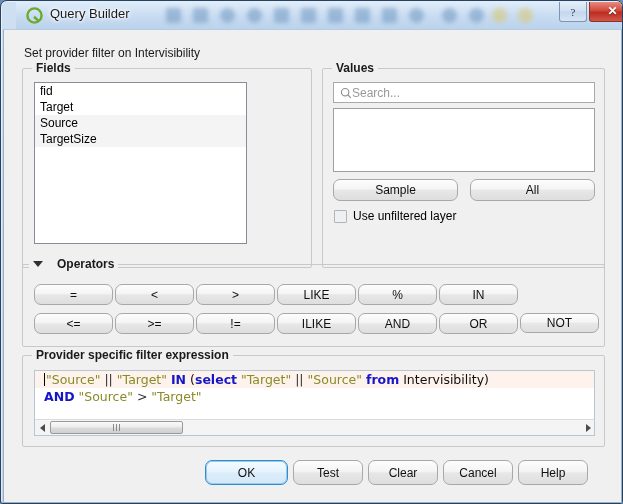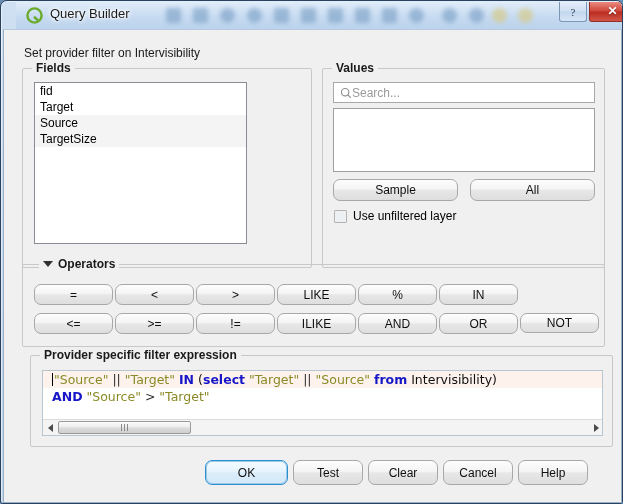--- a/index.html
+++ b/index.html
@@ -134,21 +134,21 @@
   .gb-title {
     position: absolute;
     top: -8px; left: 9px;
     padding: 0 4px;
     background: #f0f0f0;
     font-size: 12px;
     font-weight: bold;
     color: #1a1a1a;
     white-space: nowrap;
   }
-  .gb-title.with-arrow { left: 16px; display: flex; align-items: center; gap: 5px; }
+  .gb-title.with-arrow { left: 6px; display: flex; align-items: center; gap: 14px; }
   .tri {
     width: 0; height: 0;
     border-left: 5px solid transparent;
     border-right: 5px solid transparent;
     border-top: 6px solid #303030;
   }
 
   
   .listbox {
     position: absolute;
@@ -371,21 +371,21 @@
 
       <div class="btn" style="left:11px;  top:48px; width:79px; height:21px;">&lt;=</div>
       <div class="btn" style="left:92px;  top:48px; width:79px; height:21px;">&gt;=</div>
       <div class="btn" style="left:173px; top:48px; width:79px; height:21px;">!=</div>
       <div class="btn" style="left:254px; top:48px; width:79px; height:21px;">ILIKE</div>
       <div class="btn" style="left:335px; top:48px; width:79px; height:21px;">AND</div>
       <div class="btn" style="left:416px; top:48px; width:79px; height:21px;">OR</div>
       <div class="btn" style="left:497px; top:48px; width:79px; height:20px;">NOT</div>
     </div>
 
-    <div class="groupbox" style="left:26px; top:325px; width:583px; height:92px;">
+    <div class="groupbox" style="left:18px; top:325px; width:583px; height:92px;">
       <div class="gb-title">Provider specific filter expression</div>
 
       <div class="editor" style="left:11px; top:14px; width:561px; height:66px;">
 
         <div class="ed-line current">
           <span class="caret"></span><span id="exp-line1"><span class="tok-str">"Source"</span><span class="tok-op"> || </span><span class="tok-str">"Target"</span><span class="tok-plain"> </span><span class="tok-kw">IN</span><span class="tok-plain"> (</span><span class="tok-kw">select</span><span class="tok-plain"> </span><span class="tok-str">"Target"</span><span class="tok-op"> || </span><span class="tok-str">"Source"</span><span class="tok-plain"> </span><span class="tok-kw">from</span><span class="tok-plain"> Intervisibility)</span></span>
         </div>
         <div class="ed-line">
           <span id="exp-line2"><span class="tok-kw">AND</span><span class="tok-plain"> </span><span class="tok-str">"Source"</span><span class="tok-op"> &gt; </span><span class="tok-str">"Target"</span></span>
         </div>

